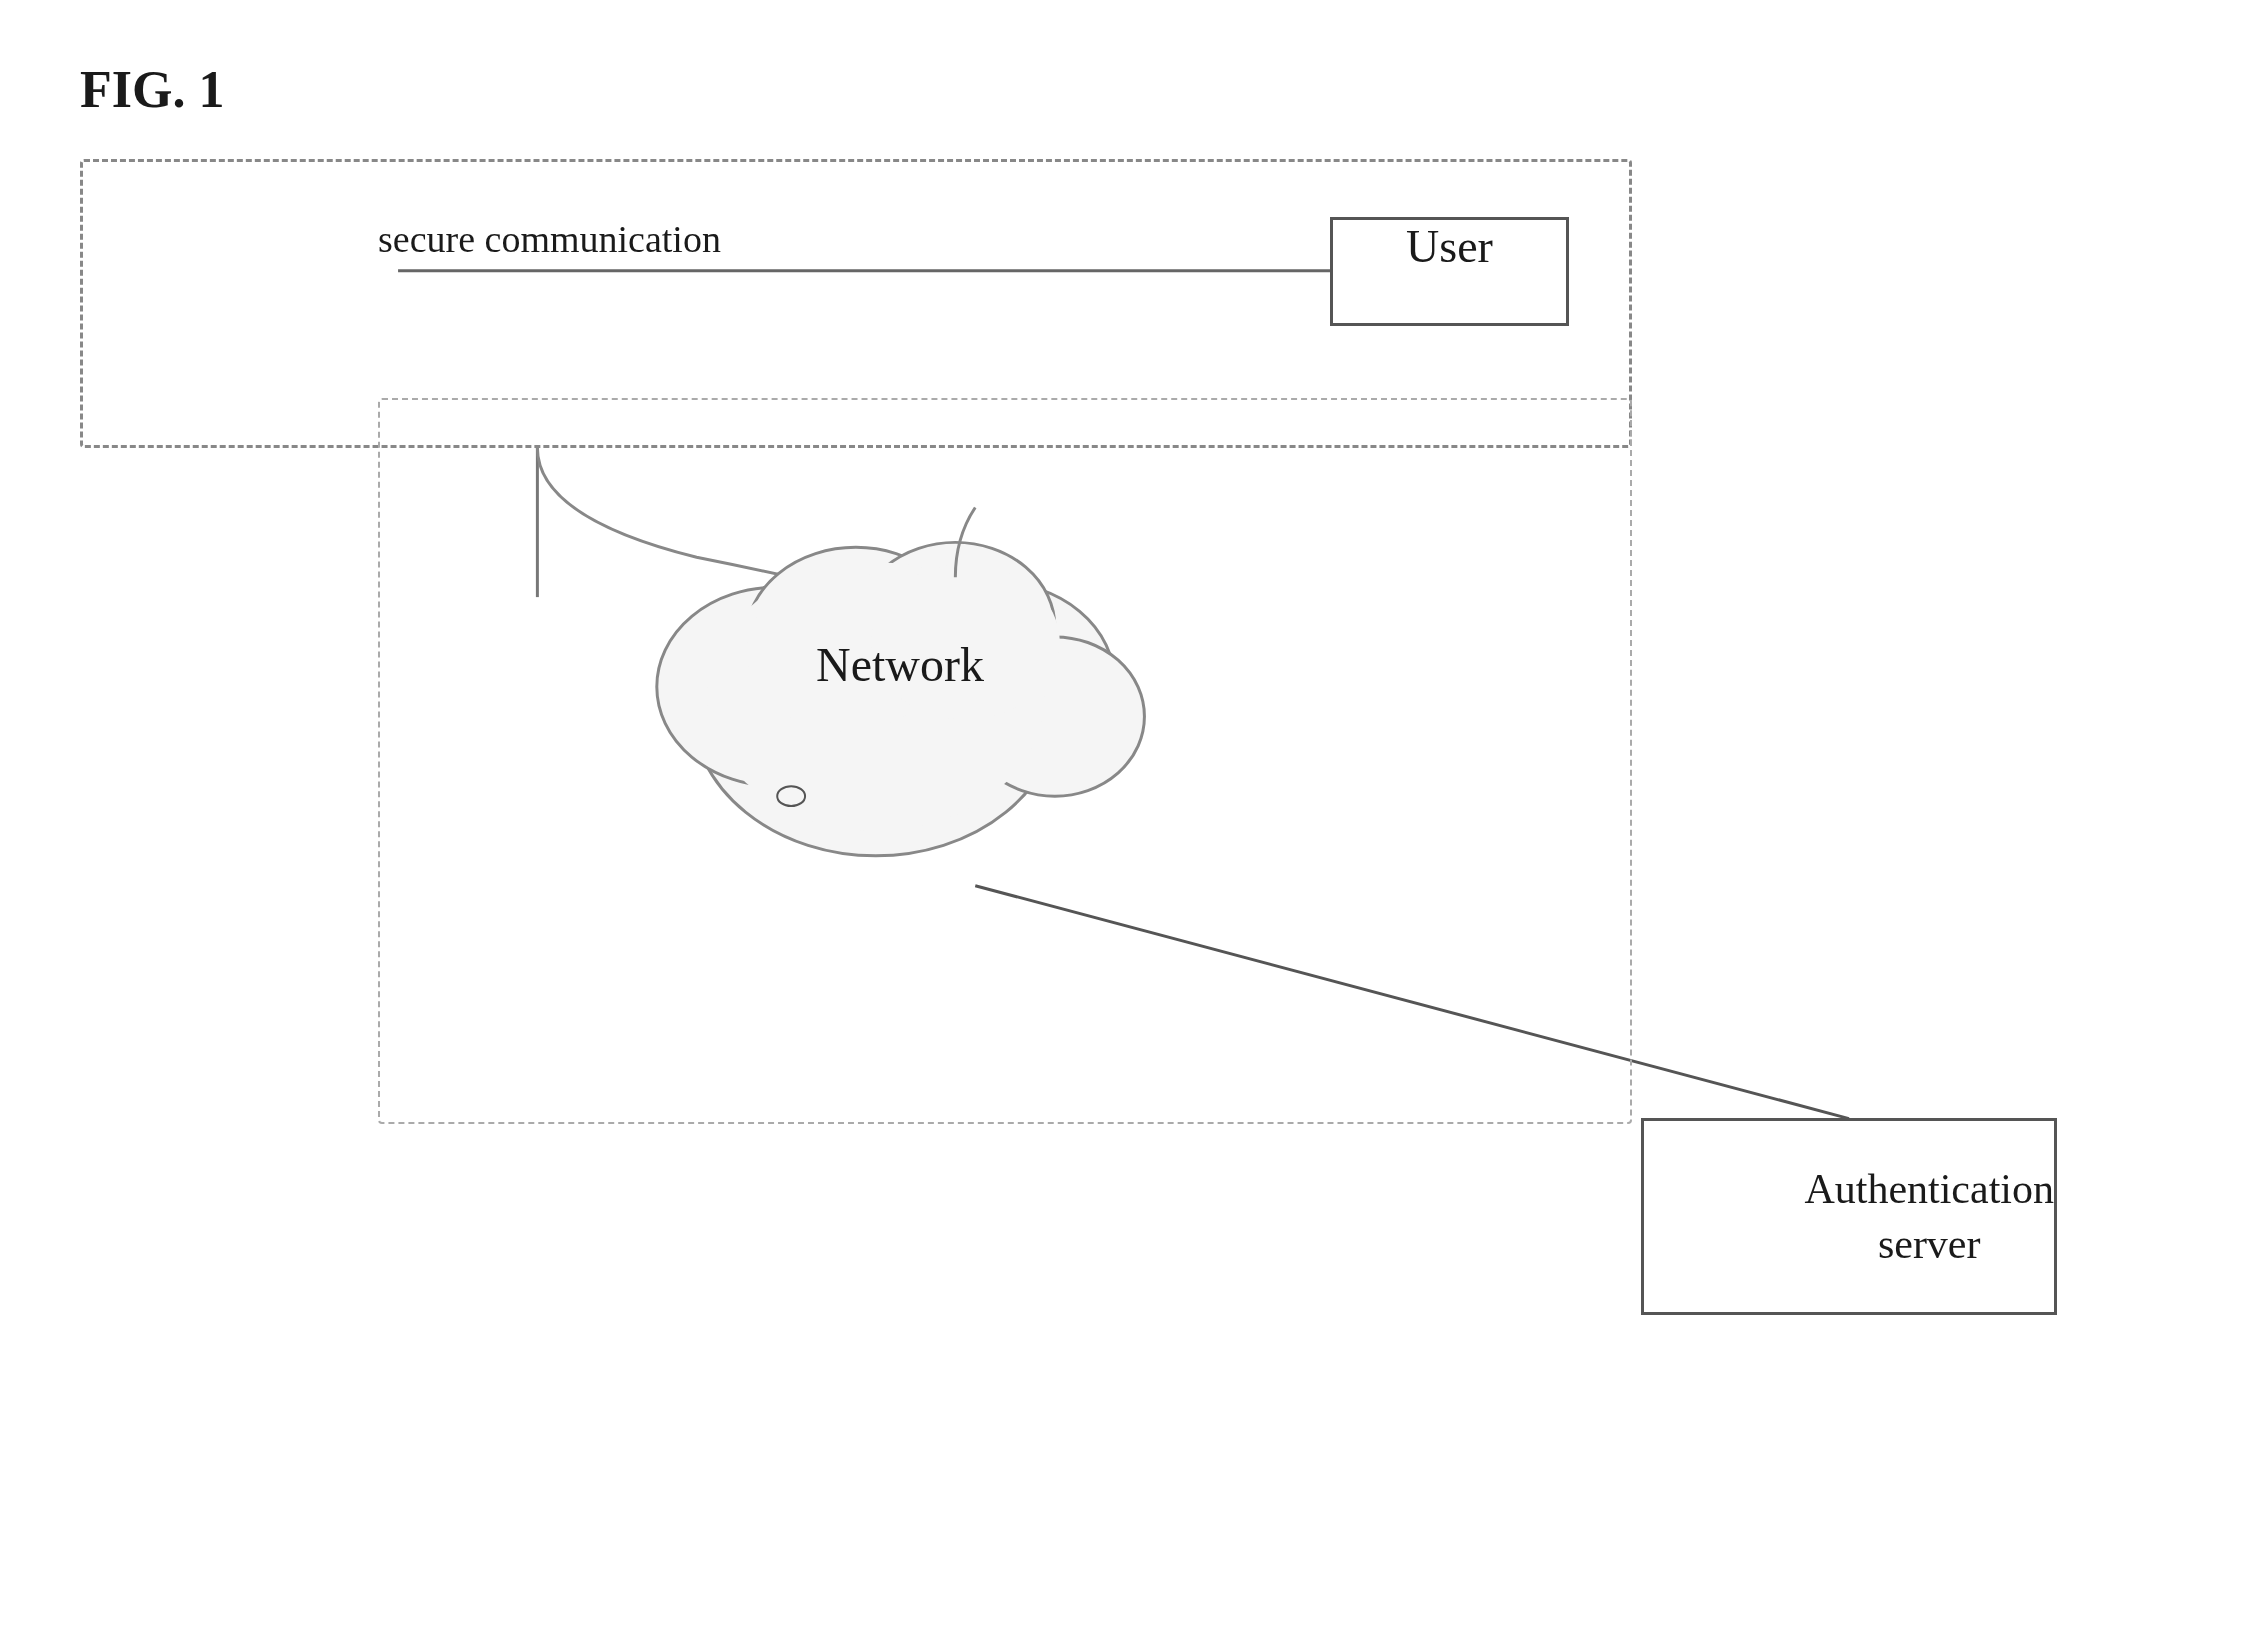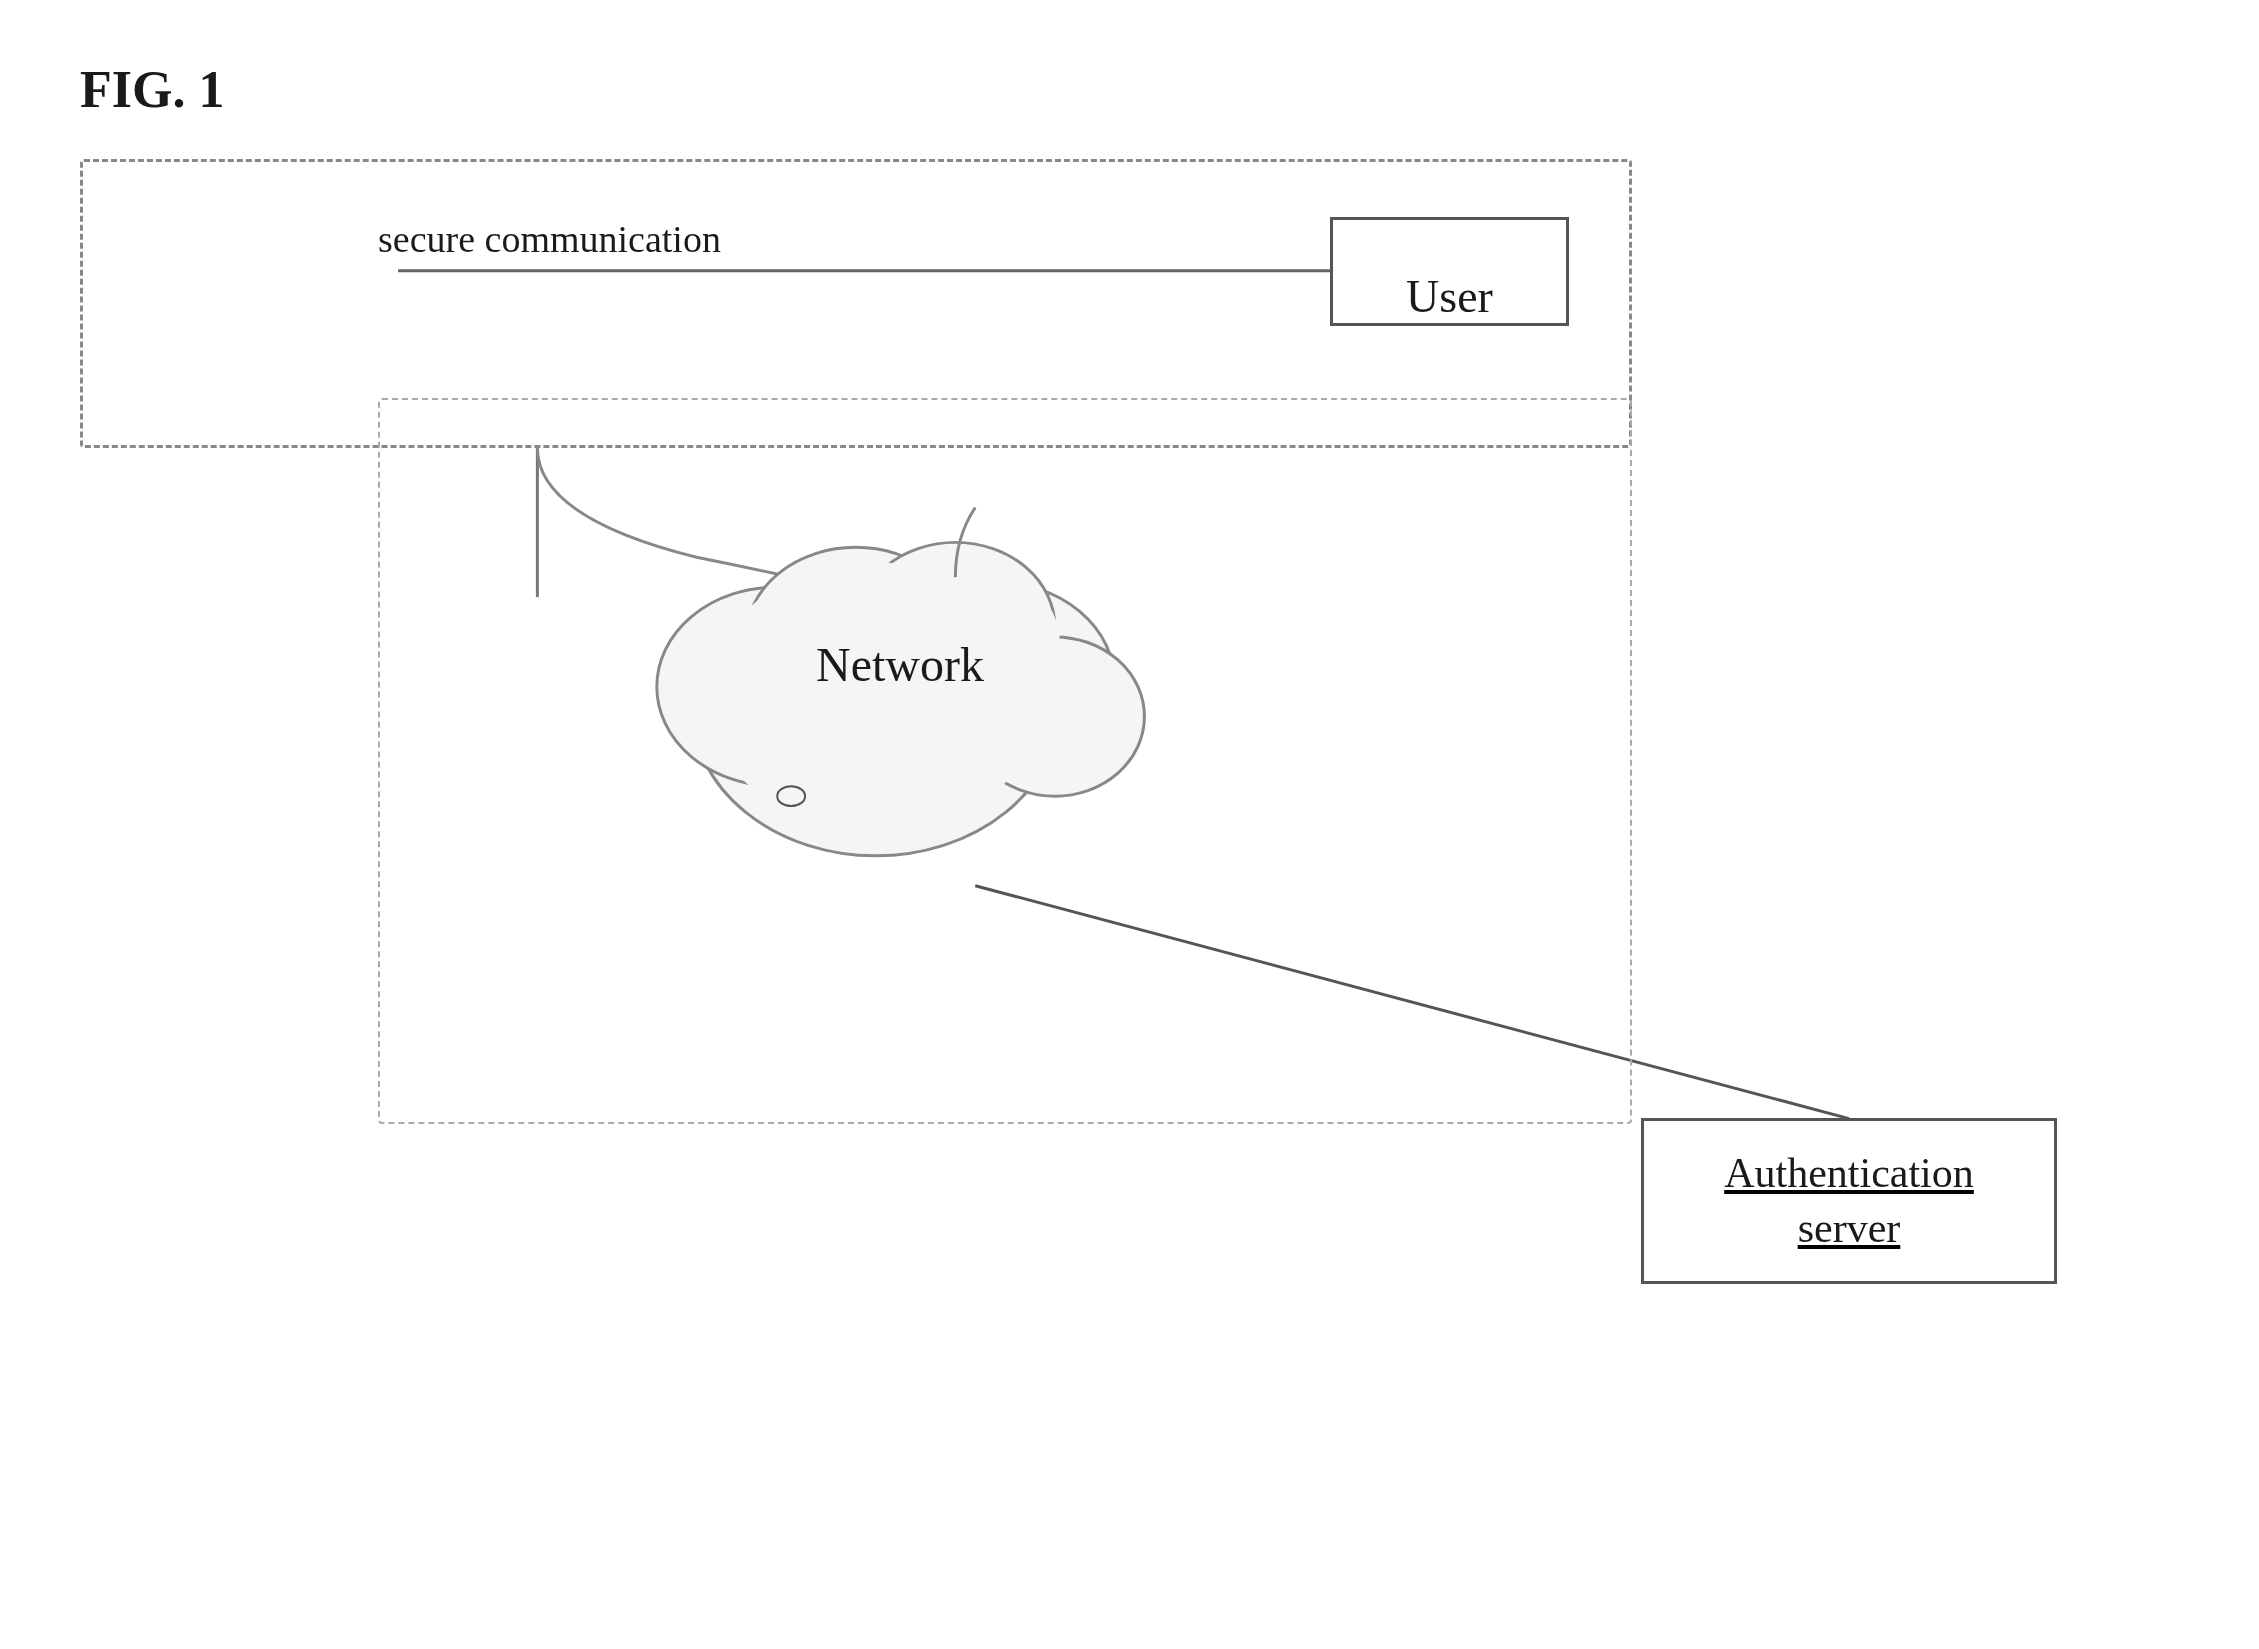--- a/index.html
+++ b/index.html
@@ -55,21 +55,21 @@
     
     .user-box {
       position: absolute;
       top: 55px;
       right: 60px;
       width: 239px;
       height: 109px;
       border: 3px solid #555;
       background: #fff;
       display: flex;
-      align-items: flex-end;
+      align-items: flex-start;
       justify-content: center;
     }
 
     .user-label {
       font-size: 46px;
       color: #1a1a1a;
     }
 
     
     .secure-comm-label {
@@ -100,28 +100,27 @@
       color: #1a1a1a;
       z-index: 10;
     }
 
     
     .auth-box {
       position: absolute;
       top: 1118px;
       left: 1641px;
       width: 416px;
-      height: 166px;
+      height: 197px;
       border: 3px solid #555;
       background: #fff;
       display: flex;
       flex-direction: column;
-      align-items: center;
+      align-items: flex-end;
       justify-content: center;
-      text-decoration: underline;
     }
 
     .auth-label {
       font-size: 42px;
       color: #1a1a1a;
       text-align: center;
       line-height: 1.3;
     }
 
     

